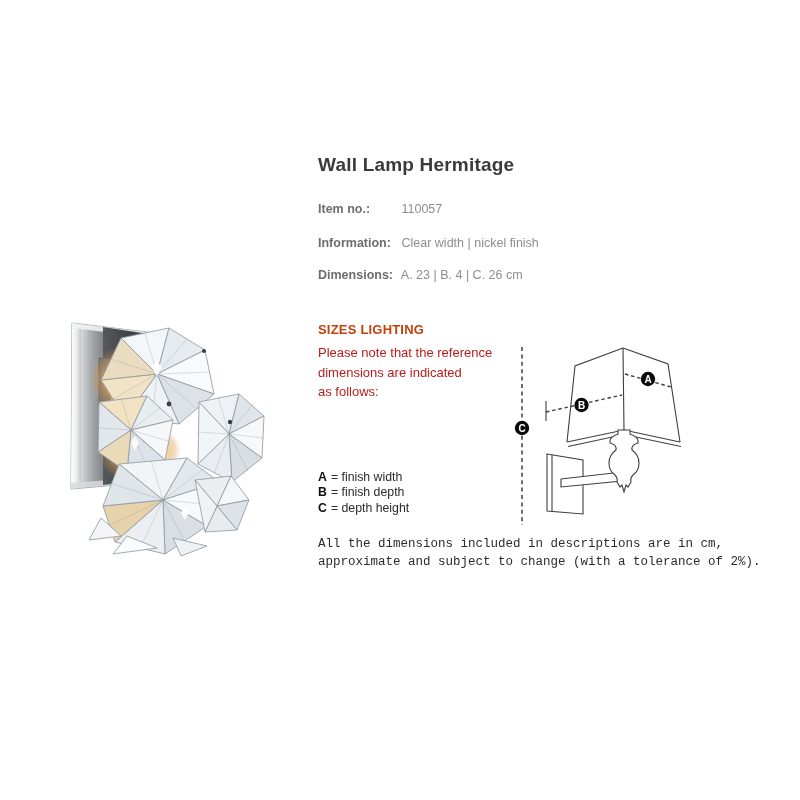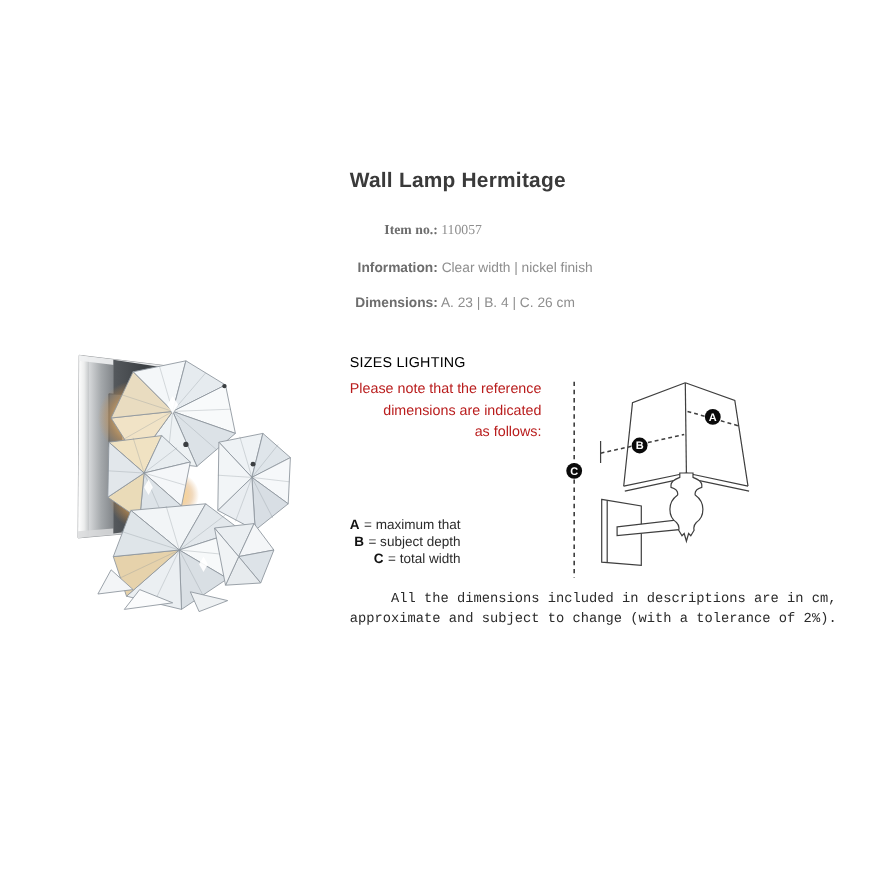--- a/index.html
+++ b/index.html
@@ -1,25 +1,25 @@
 <!DOCTYPE html>
 <html><head>
 <meta charset="utf-8">
 <style>
   html,body{margin:0;padding:0;background:#ffffff;}
   body{width:800px;height:800px;position:relative;overflow:hidden;
        font-family:"Liberation Sans",sans-serif;-webkit-font-smoothing:antialiased;}
-  .abs{position:absolute;text-align:right;}
+  .abs{position:absolute;}
   #page-title{left:318px;top:154px;font-size:19px;font-weight:bold;color:#3a3a3a;letter-spacing:.2px;}
   .spec-row{left:318px;font-size:12.5px;color:#8e8e8e;white-space:nowrap;}
   .spec-row .lbl{display:inline-block;width:80px;font-weight:bold;color:#6d6d6d;}
-  #spec-0{top:202px;font-family:Liberation Serif, serif;}
+  #spec-0{top:202px;}
   #spec-1{top:236px;}
   #spec-2{top:268px;}
-  #sizes-heading{left:318px;top:322px;font-size:13px;font-weight:normal;color:#000000;letter-spacing:.2px;}
+  #sizes-heading{left:318px;top:322px;font-size:13px;font-weight:bold;color:#c2410c;letter-spacing:.2px;}
   #sizes-note{left:318px;top:343px;font-size:13px;color:#b91c1c;line-height:19.5px;white-space:pre-line;}
   #legend{left:318px;top:470px;font-size:12.3px;color:#2b2b2b;}
   .legend-row{line-height:15.3px;white-space:nowrap;}
   .legend-row .ltr{font-weight:bold;color:#111;margin-right:4px;}
   #footnote{left:318px;top:535px;font-size:12.5px;color:#2b2b2b;line-height:18px;white-space:pre-line;font-family:Liberation Mono, monospace;}
   svg{display:block;}
 </style>
 </head>
 <body>
 
@@ -158,27 +158,27 @@
   <span class="val">A. 23 | B. 4 | C. 26 cm</span>
 </div>
 
 <div class="abs" id="sizes-heading">SIZES LIGHTING</div>
 <div class="abs" id="sizes-note">Please note that the reference
 dimensions are indicated
 as follows:</div>
 
 <div class="abs" id="legend">
   <div class="legend-row">
-    <span class="ltr">A</span><span>= maximum that</span>
+    <span class="ltr">A</span><span>= finish width</span>
   </div>
   <div class="legend-row">
-    <span class="ltr">B</span><span>= subject depth</span>
+    <span class="ltr">B</span><span>= finish depth</span>
   </div>
   <div class="legend-row">
-    <span class="ltr">C</span><span>= total width</span>
+    <span class="ltr">C</span><span>= depth height</span>
   </div>
 </div>
 
 <div class="abs" id="footnote">All the dimensions included in descriptions are in cm,
 approximate and subject to change (with a tolerance of 2%).</div>
 
 <div class="abs" style="left:505px;top:335px;width:200px;height:200px;">
   <svg width="200" height="200" viewBox="0 0 200 200">
     <g fill="none" stroke="#3f3f3f" stroke-width="1.1">
 

